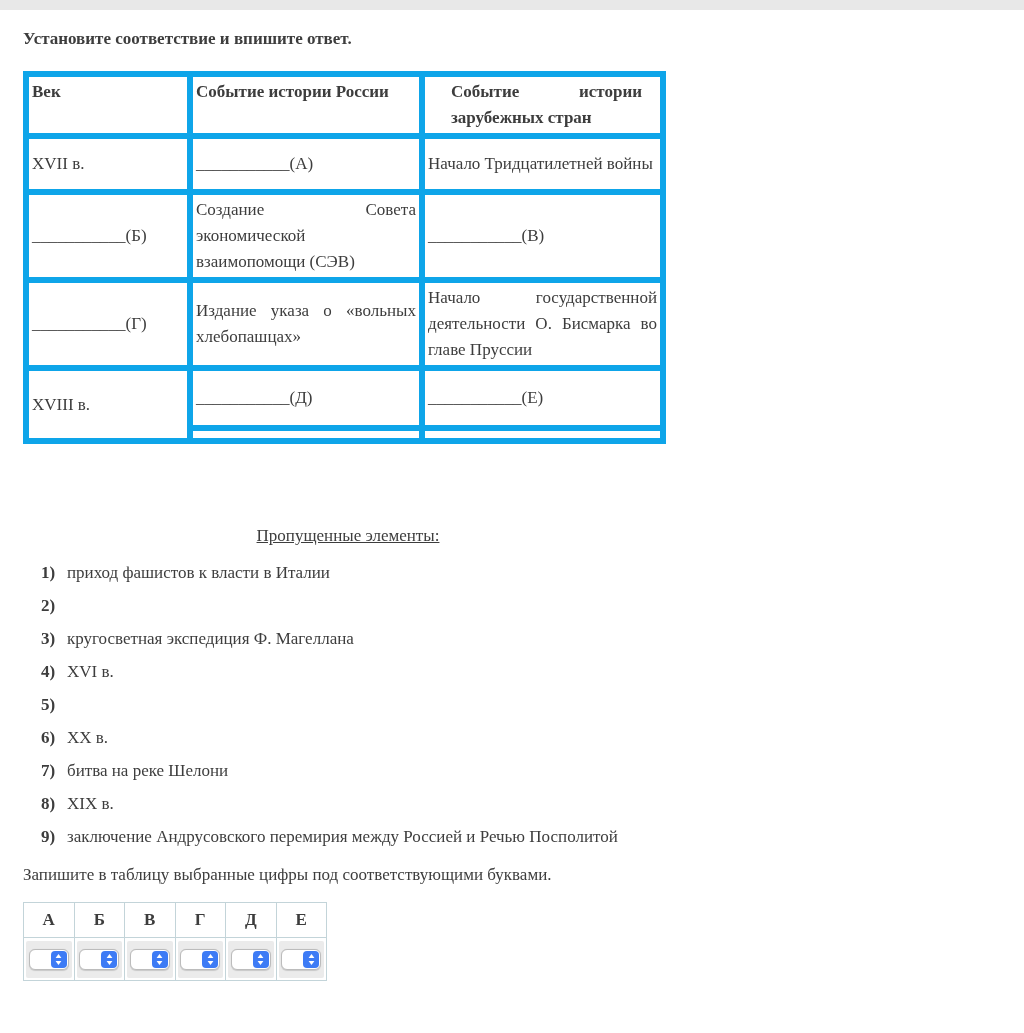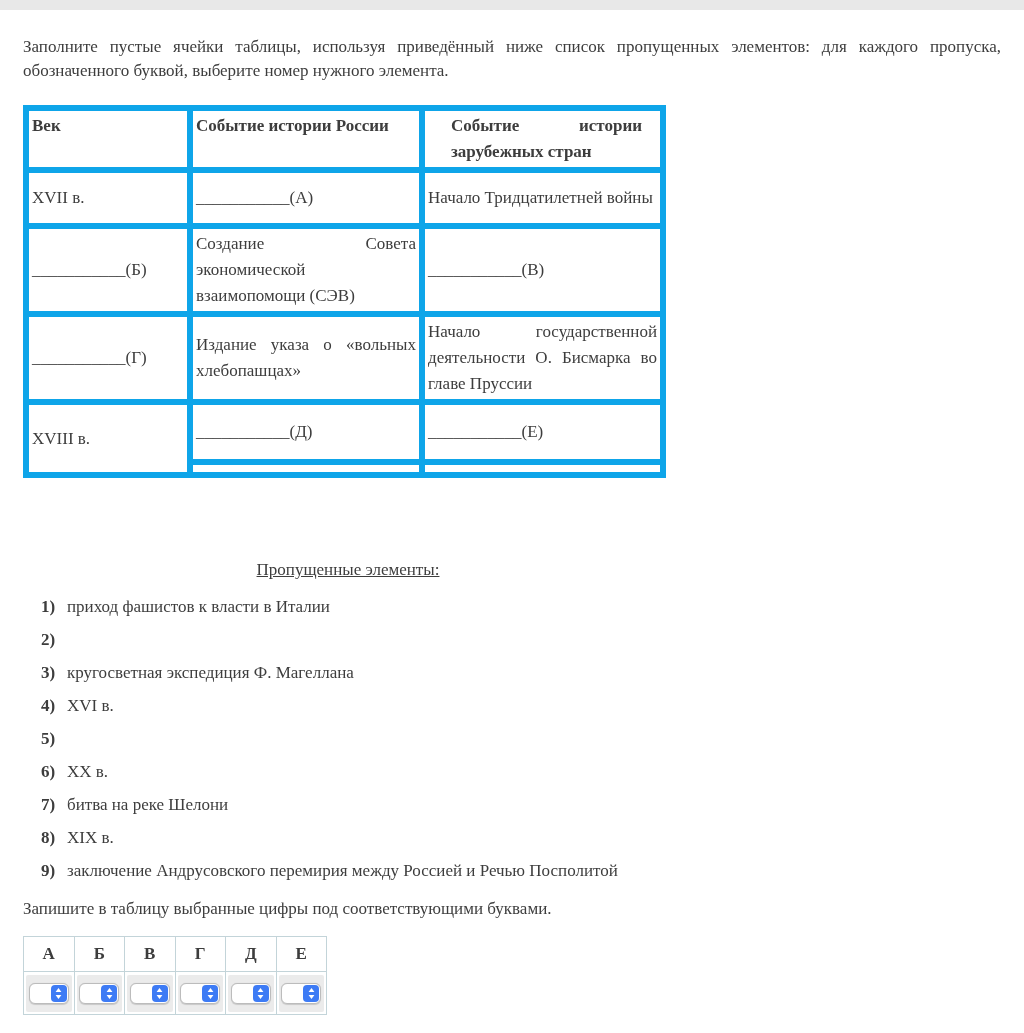--- a/index.html
+++ b/index.html
@@ -135,22 +135,22 @@
   }
   .select-stepper svg { display: block; }
 </style>
 </head>
 <body>
 
 <div class="topbar"></div>
 
 <div class="content">
 
-
-  <p class="intro">Заполните пустые ячейки таблицы, используя приведённый ниже список пропущенных элементов: для каждого пропуска, обозначенного буквой, выберите номер нужного элемента.</p>
+  <div class="page-title">Установите соответствие и впишите ответ.</div>
+
 
   <table class="main-table">
     <colgroup>
       <col style="width:164px">
       <col style="width:232px">
       <col style="width:241px">
     </colgroup>
     <tbody>
         <tr>
       <th>Век</th>

